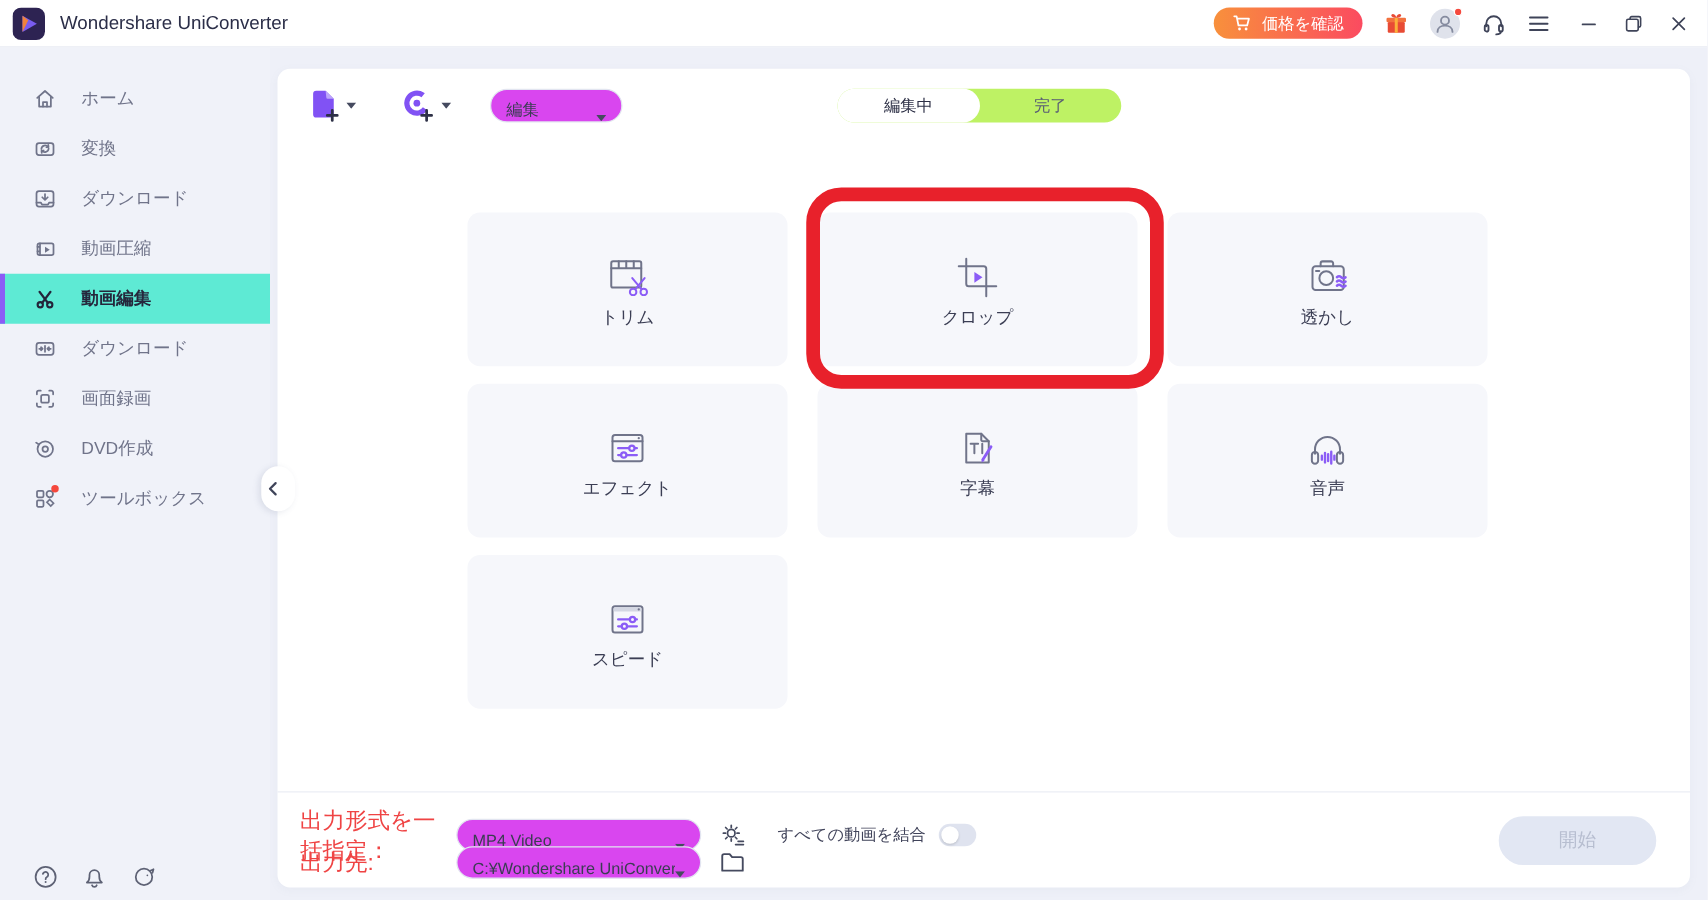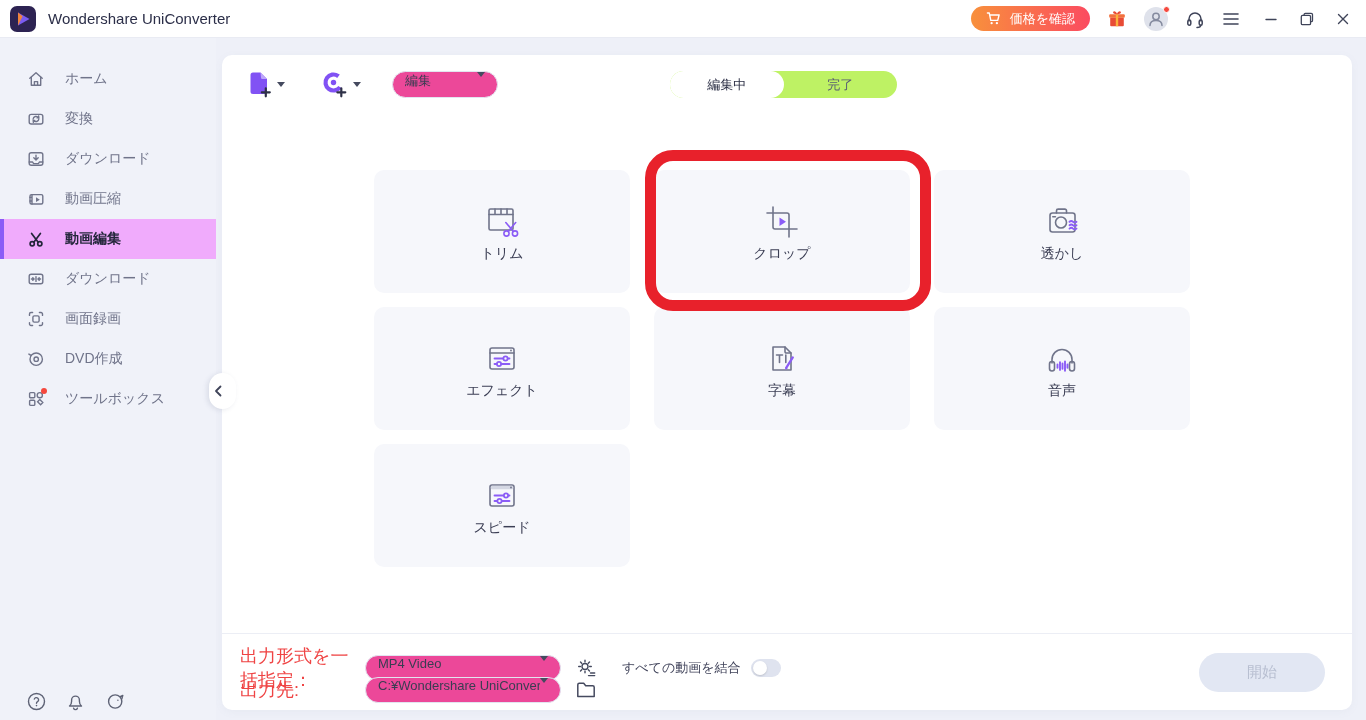--- a/index.html
+++ b/index.html
@@ -22,43 +22,43 @@
     background:#f5483d; border:1.5px solid #fff; border-radius:50%; }
   .tbicon { display:flex; align-items:center; cursor:pointer; }
   .win-controls { display:flex; align-items:center; gap:23px; margin-left:8px; }
 
   
   .sidebar { position:absolute; top:38px; left:0; width:216px; bottom:0; background:#f0f2f9; }
   .nav { padding-top:21px; }
   .nav-item { height:40px; display:flex; align-items:center; padding-left:27px; gap:20px;
     font-size:14px; color:#70748a; position:relative; cursor:pointer; }
   .nav-item svg { flex:0 0 auto; }
-  .nav-item.selected { background:#f0abfc; color:#25273c; font-weight:bold; }
+  .nav-item.selected { background:#5eead4; color:#25273c; font-weight:bold; }
   .nav-item.selected::before { content:""; position:absolute; left:0; top:0; bottom:0;
     width:4px; background:#8b5cf6; }
   .iconwrap { position:relative; width:18px; height:18px; }
   .iconwrap .reddot2 { position:absolute; top:-2px; right:-2px; width:6px; height:6px;
     background:#f5483d; border-radius:50%; }
   .sidebar-bottom { position:absolute; bottom:9px; left:27px; display:flex; gap:20px; }
   .sidebar-bottom .tbicon { opacity:.85; }
 
   
   .panel { position:absolute; left:222px; top:55px; width:1130px; height:655px;
     background:#ffffff; border-radius:10px; box-shadow:0 2px 8px rgba(120,130,160,.06); }
   .collapse-handle { position:absolute; left:-13px; top:318px; width:27px; height:36px;
     background:#fff; border-radius:14px; display:flex; align-items:center;
     box-shadow:-2px 1px 5px rgba(90,100,135,.15); cursor:pointer; z-index:2; }
   .collapse-handle svg { margin-left:5px; }
 
   .panel-toolbar { position:absolute; top:0; left:0; right:0; height:58px;
     display:flex; align-items:center; padding-left:23px; }
   .tool-group { display:flex; align-items:center; gap:5px; cursor:pointer; }
   .gap1 { margin-right:36px; } .gap2 { margin-right:31px; }
-  .pill-select { height:27px; border:1px solid #e2e5f0; border-radius:14px; background:#ec4899;
-    display:flex; align-items:flex-start; justify-content:space-between; padding:0 12px;
+  .pill-select { height:27px; border:1px solid #e2e5f0; border-radius:14px; background:#d946ef;
+    display:flex; align-items:flex-end; justify-content:space-between; padding:0 12px;
     font-size:13px; color:#3a3d52; cursor:pointer; }
   .edit-select { width:106px; }
   .segmented { position:absolute; left:448px; top:16px; width:227px; height:27px;
     background:#bef264; border-radius:14px; display:flex; }
   .seg-tab { flex:1; display:flex; align-items:center; justify-content:center;
     font-size:13px; color:#575b74; border-radius:14px; cursor:pointer; }
   .seg-tab.active { background:#fff; color:#2c2f45; }
 
   .cards-area { position:absolute; left:152px; top:115px; width:816px;
     display:grid; grid-template-columns:repeat(3,256px); gap:14px 24px; }

